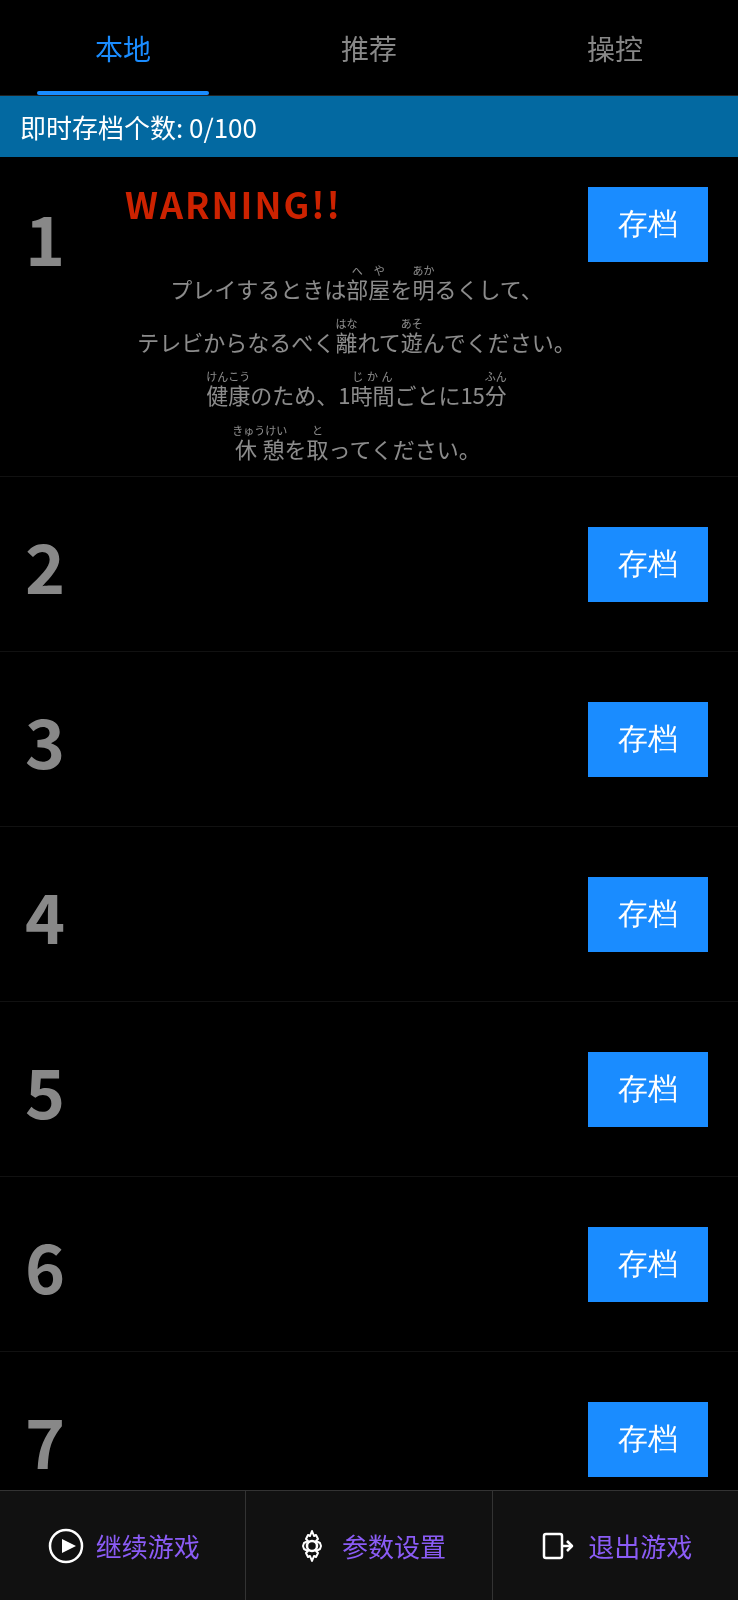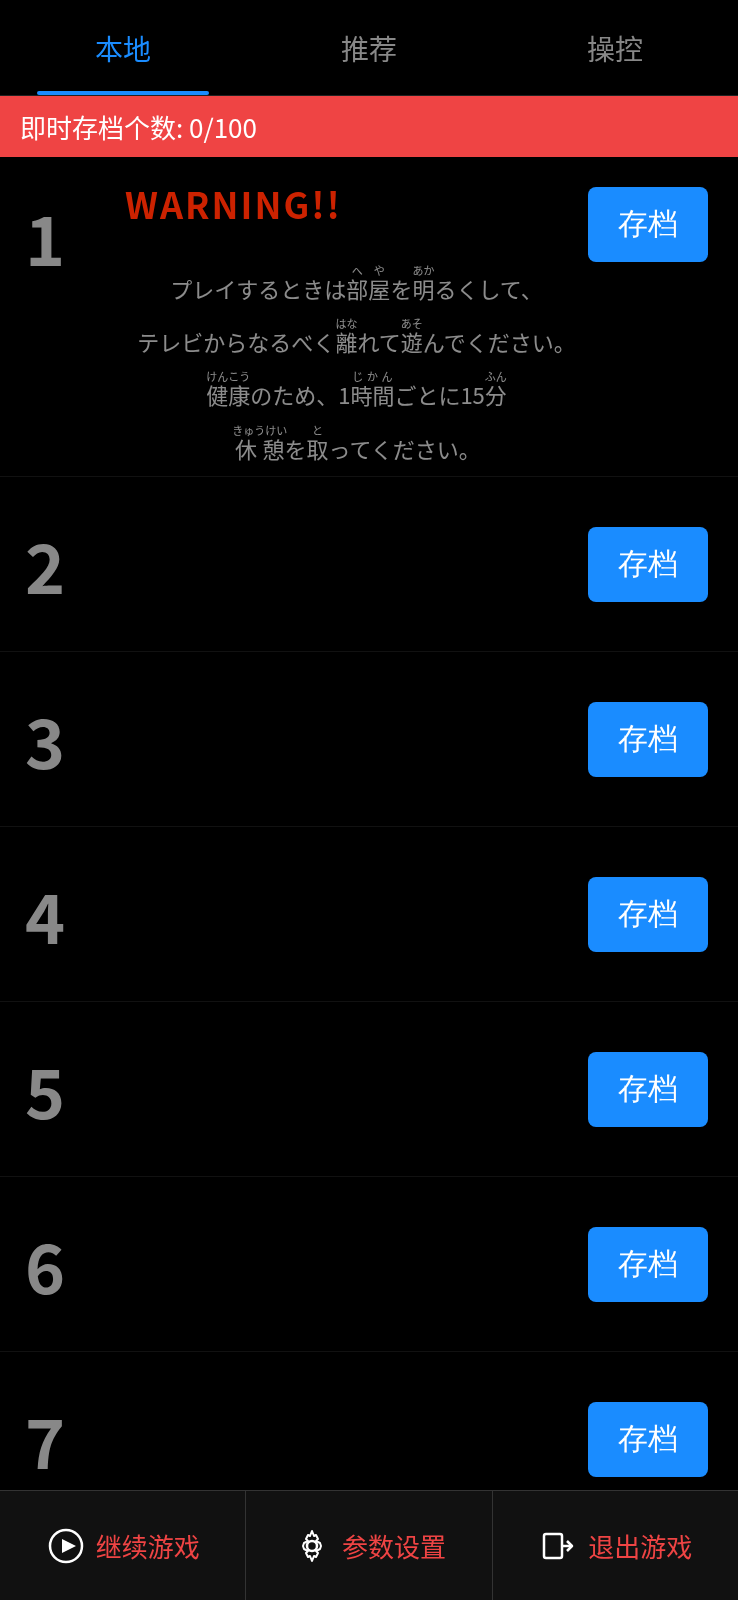--- a/index.html
+++ b/index.html
@@ -46,21 +46,21 @@
       height: 4px;
       background: #1a8cff;
       border-radius: 2px;
     }
 
     
     .save-count-bar {
       padding: 12px 20px;
       font-size: 26px;
       color: #fff;
-      background: #ef4444;
+      background: #0369a1;
     }
 
     
     .content-area {
       position: relative;
       height: calc(1600px - 80px - 52px - 110px);
       overflow: hidden;
       background: #000;
     }
 
@@ -113,21 +113,21 @@
     .slot-content {
       flex: 1;
       padding-left: 20px;
     }
 
     .save-button {
       width: 120px;
       height: 75px;
       background: #1a8cff;
       border: none;
-      border-radius: 8px;
+      border-radius: 0;
       color: #fff;
       font-size: 30px;
       cursor: pointer;
       display: flex;
       align-items: center;
       justify-content: center;
     }
 
     
     .bottom-bar {
@@ -141,21 +141,21 @@
       border-top: 1px solid #333;
     }
 
     .bottom-btn {
       flex: 1;
       display: flex;
       align-items: center;
       justify-content: center;
       gap: 10px;
       font-size: 26px;
-      color: #ef4444;
+      color: #8b5cf6;
       cursor: pointer;
       border-right: 1px solid #333;
     }
 
     .bottom-btn:last-child {
       border-right: none;
       text-align: right;
     }
 
     .btn-icon {

